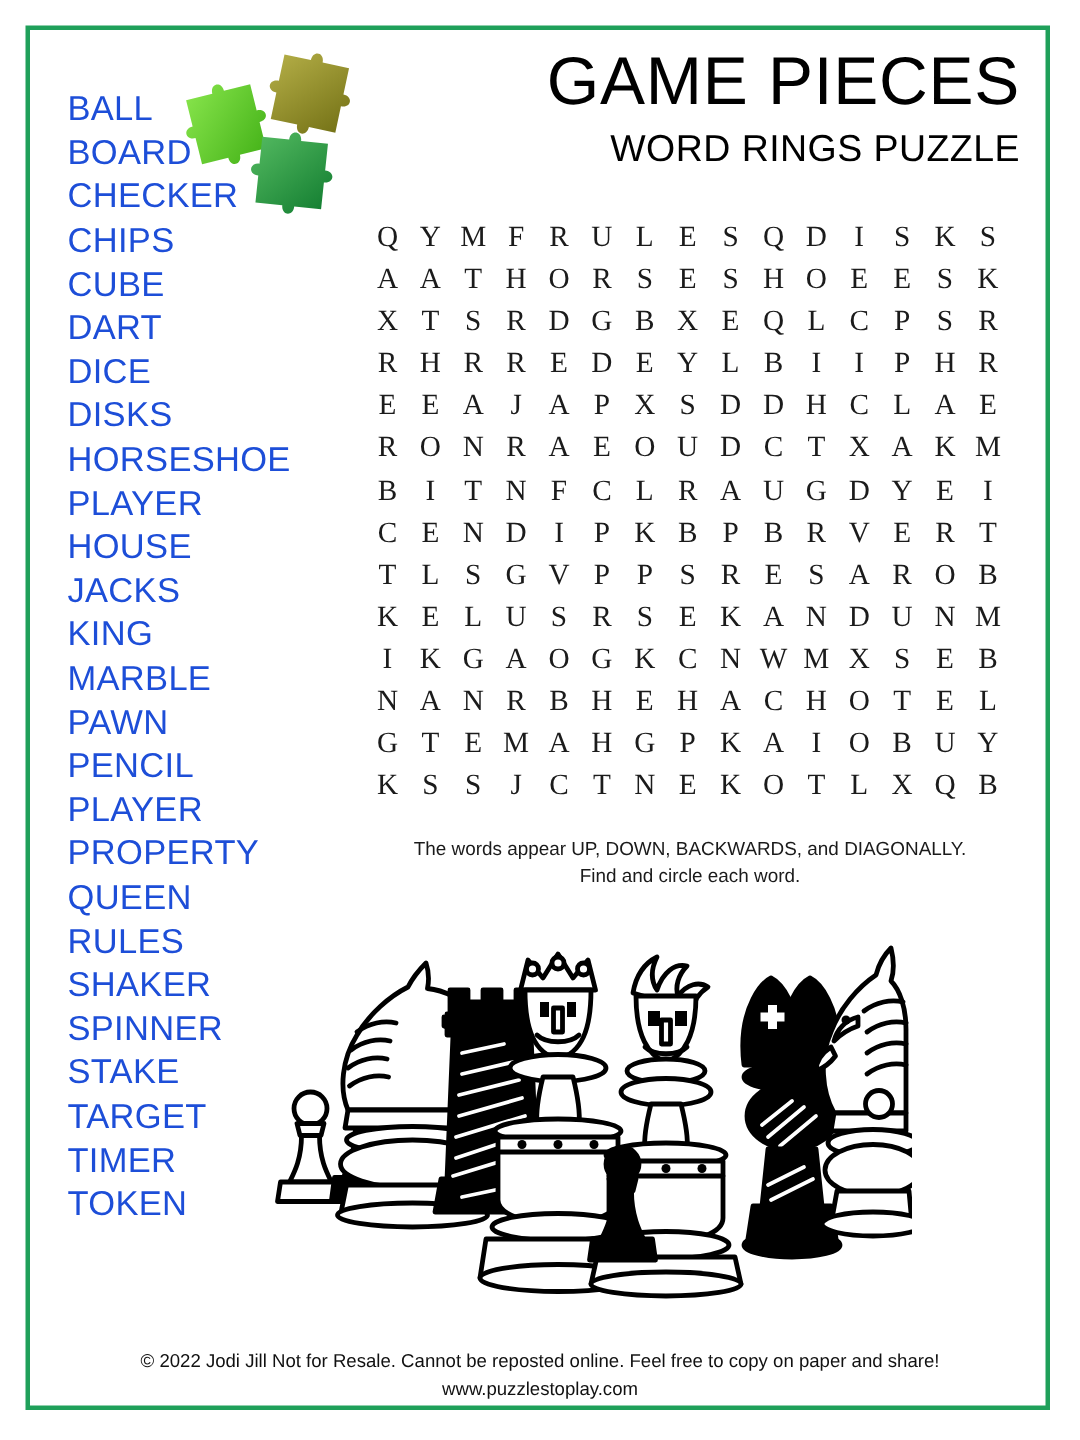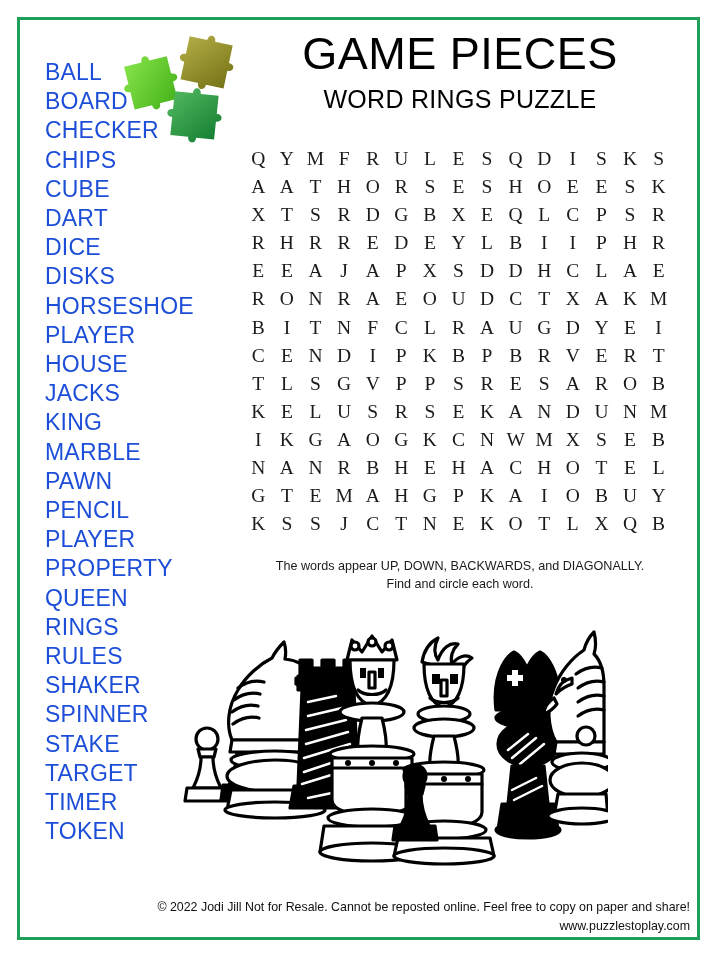--- a/index.html
+++ b/index.html
@@ -53,21 +53,21 @@
     width: 136px;
     height: 132px;
   }
 
   
   #title-block {
     position: absolute;
     left: 240px;
     top: 28px;
     width: 440px;
-    text-align: center;
+    text-align: right;
   }
   #main-title {
     font-family: "Liberation Sans", sans-serif;
     font-size: 45px;
     font-weight: 400;
     color: #000000;
     letter-spacing: 0.5px;
     line-height: 52px;
     white-space: nowrap;
   }
@@ -132,21 +132,20 @@
     top: 898px;
     width: 660px;
     text-align: center;
   }
   .footer-line {
     font-family: "Liberation Sans", sans-serif;
     font-size: 12.4px;
     color: #111111;
     line-height: 19px;
     white-space: nowrap;
-    text-align: right;
   }
 </style>
 </head>
 <body>
 
 <div id="page">
 
   <div id="border-frame"></div>
 
   <div id="puzzle-decor">
@@ -210,21 +209,20 @@
       <div class="word-item">PLAYER</div>
       <div class="word-item">HOUSE</div>
       <div class="word-item">JACKS</div>
       <div class="word-item">KING</div>
       <div class="word-item">MARBLE</div>
       <div class="word-item">PAWN</div>
       <div class="word-item">PENCIL</div>
       <div class="word-item">PLAYER</div>
       <div class="word-item">PROPERTY</div>
       <div class="word-item">QUEEN</div>
-      <div class="word-item">RINGS</div>
       <div class="word-item">RULES</div>
       <div class="word-item">SHAKER</div>
       <div class="word-item">SPINNER</div>
       <div class="word-item">STAKE</div>
       <div class="word-item">TARGET</div>
       <div class="word-item">TIMER</div>
       <div class="word-item">TOKEN</div>
     </div>
 
   <div id="letter-grid">

